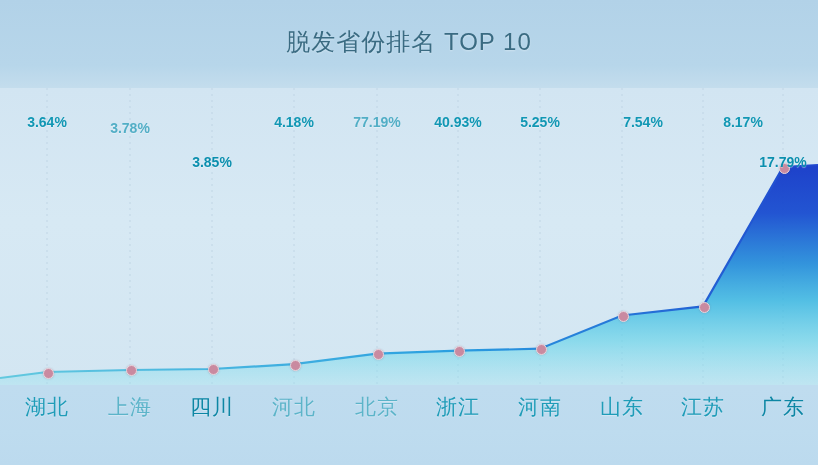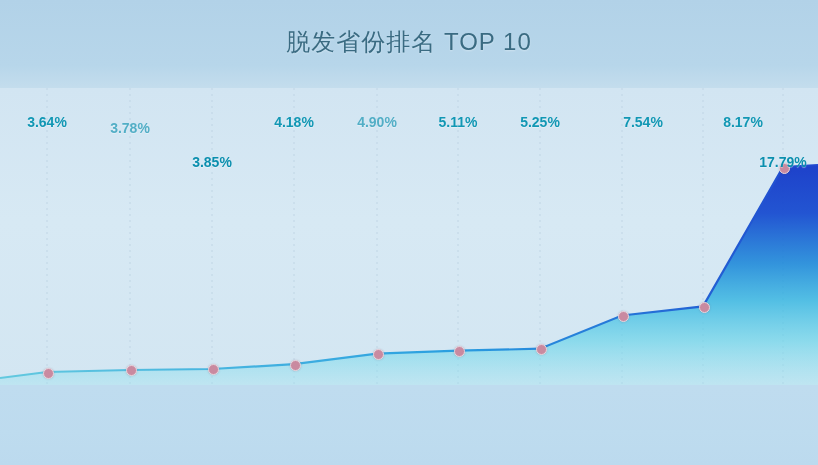--- a/index.html
+++ b/index.html
@@ -162,24 +162,36 @@
         <div class="pt" title="江苏 8.17%" style="left: 703px; top: 218.371px;"></div>
         <div class="pt" title="广东 17.79%" style="left: 783px; top: 79px;"></div>
       </div>
   </div>
 
   <div id="values">
       <div class="value-label" style="left: 47px; top: 114px;">3.64%</div>
       <div class="value-label soft" style="left: 130px; top: 120px;">3.78%</div>
       <div class="value-label deep" style="left: 212px; top: 114px;">3.85%</div>
       <div class="value-label" style="left: 294px; top: 114px;">4.18%</div>
-      <div class="value-label soft" style="left: 377px; top: 114px;">4.90%</div>
-      <div class="value-label" style="left: 458px; top: 114px;">5.11%</div>
+      <div class="value-label soft" style="left: 377px; top: 114px;">77.19%</div>
+      <div class="value-label" style="left: 458px; top: 114px;">40.93%</div>
       <div class="value-label" style="left: 540px; top: 114px;">5.25%</div>
       <div class="value-label" style="left: 643px; top: 114px;">7.54%</div>
       <div class="value-label" style="left: 703px; top: 114px; margin-left: 40px;">8.17%</div>
       <div class="value-label deep" style="left: 783px; top: 114px;">17.79%</div>
     </div>
 
+  <div id="xaxis">
+      <div class="cat-label" style="left: 47px;">湖北</div>
+      <div class="cat-label soft" style="left: 130px;">上海</div>
+      <div class="cat-label deep" style="left: 212px;">四川</div>
+      <div class="cat-label soft" style="left: 294px;">河北</div>
+      <div class="cat-label soft" style="left: 377px;">北京</div>
+      <div class="cat-label" style="left: 458px;">浙江</div>
+      <div class="cat-label" style="left: 540px;">河南</div>
+      <div class="cat-label" style="left: 622px;">山东</div>
+      <div class="cat-label" style="left: 703px;">江苏</div>
+      <div class="cat-label deep" style="left: 783px;">广东</div>
+    </div>
 
   <div id="bottom-band"></div>
 
 </div>
 
 </body></html>

